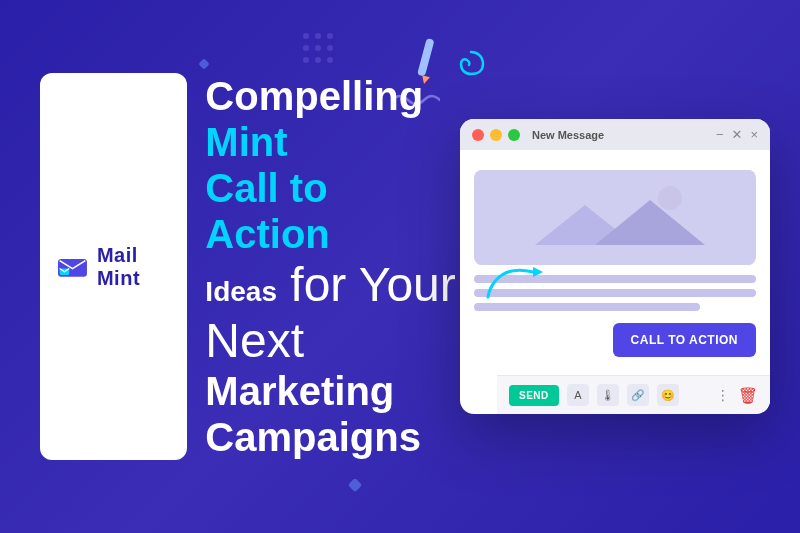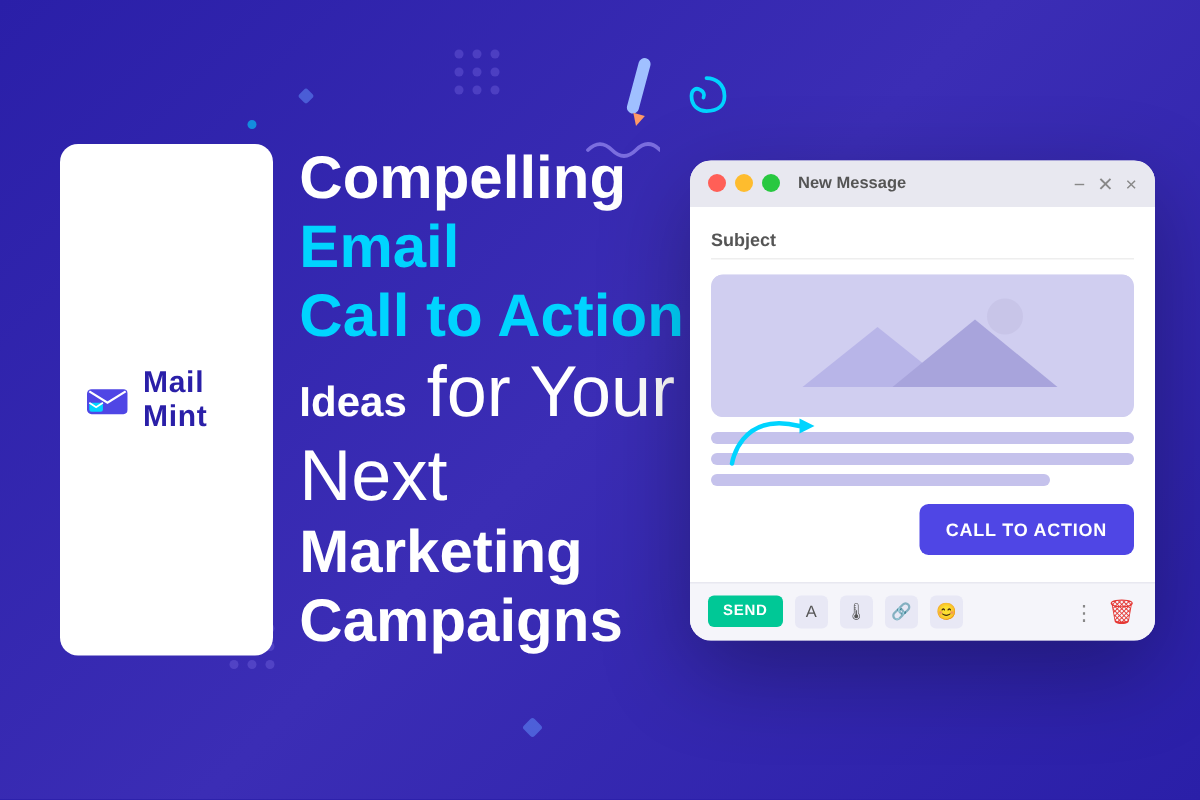--- a/index.html
+++ b/index.html
@@ -240,20 +240,21 @@
     }
 
     
     .email-toolbar {
       background: #f5f5fa;
       padding: 8px 12px;
       display: flex;
       align-items: center;
       gap: 8px;
       border-top: 1px solid #e8e8f0;
+      margin-left: 37px;
     }
 
     .send-button {
       background: #00c896;
       color: white;
       border: none;
       border-radius: 4px;
       padding: 5px 10px;
       font-size: 10px;
       font-weight: 700;
@@ -366,21 +367,21 @@
         <rect x="0" y="4" width="36" height="22" rx="4" fill="#4f46e5"></rect>
         <path d="M2,6 L18,16 L34,6" stroke="white" stroke-width="2" fill="none"></path>
         <rect x="2" y="16" width="12" height="8" rx="2" fill="#00d4ff"></rect>
         <polyline points="2,16 8,20 14,16" stroke="white" stroke-width="1.5" fill="none"></polyline>
       </svg>
       <span class="logo-text">Mail Mint</span>
     </div>
 
     <div class="headline">
       <div class="headline-line">
-        <span class="text-white">Compelling </span><span class="text-cyan">Email</span>
+        <span class="text-white">Compelling </span><span class="text-cyan">Mint</span>
       </div>
       <div class="headline-line">
         <span class="text-cyan">Call to Action</span>
       </div>
       <div class="headline-line">
         <span class="text-white" style="font-size:28px;font-weight:800;">Ideas</span><span class="text-white-normal"> for Your</span>
       </div>
       <div class="headline-line">
         <span class="text-white-normal">Next </span><span class="text-white">Marketing</span>
       </div>
@@ -409,23 +410,20 @@
         <div class="window-controls">
           <span>−</span>
           <span>✕</span>
           <span>×</span>
         </div>
       </div>
 
       <div class="email-body">
 
 
-        <div class="email-field">
-          <span class="email-field-label">Subject</span>
-        </div>
 
         <div class="email-image-placeholder">
           <svg class="mountain-svg" viewBox="0 0 280 95">
             <rect width="280" height="95" fill="#d0cef0" rx="6"></rect>
 
             <polygon points="60,75 110,35 160,75" fill="#b8b5e8"></polygon>
             <polygon points="120,75 175,30 230,75" fill="#a8a4dc"></polygon>
 
             <circle cx="195" cy="28" r="12" fill="#c8c5e8"></circle>
           </svg>

